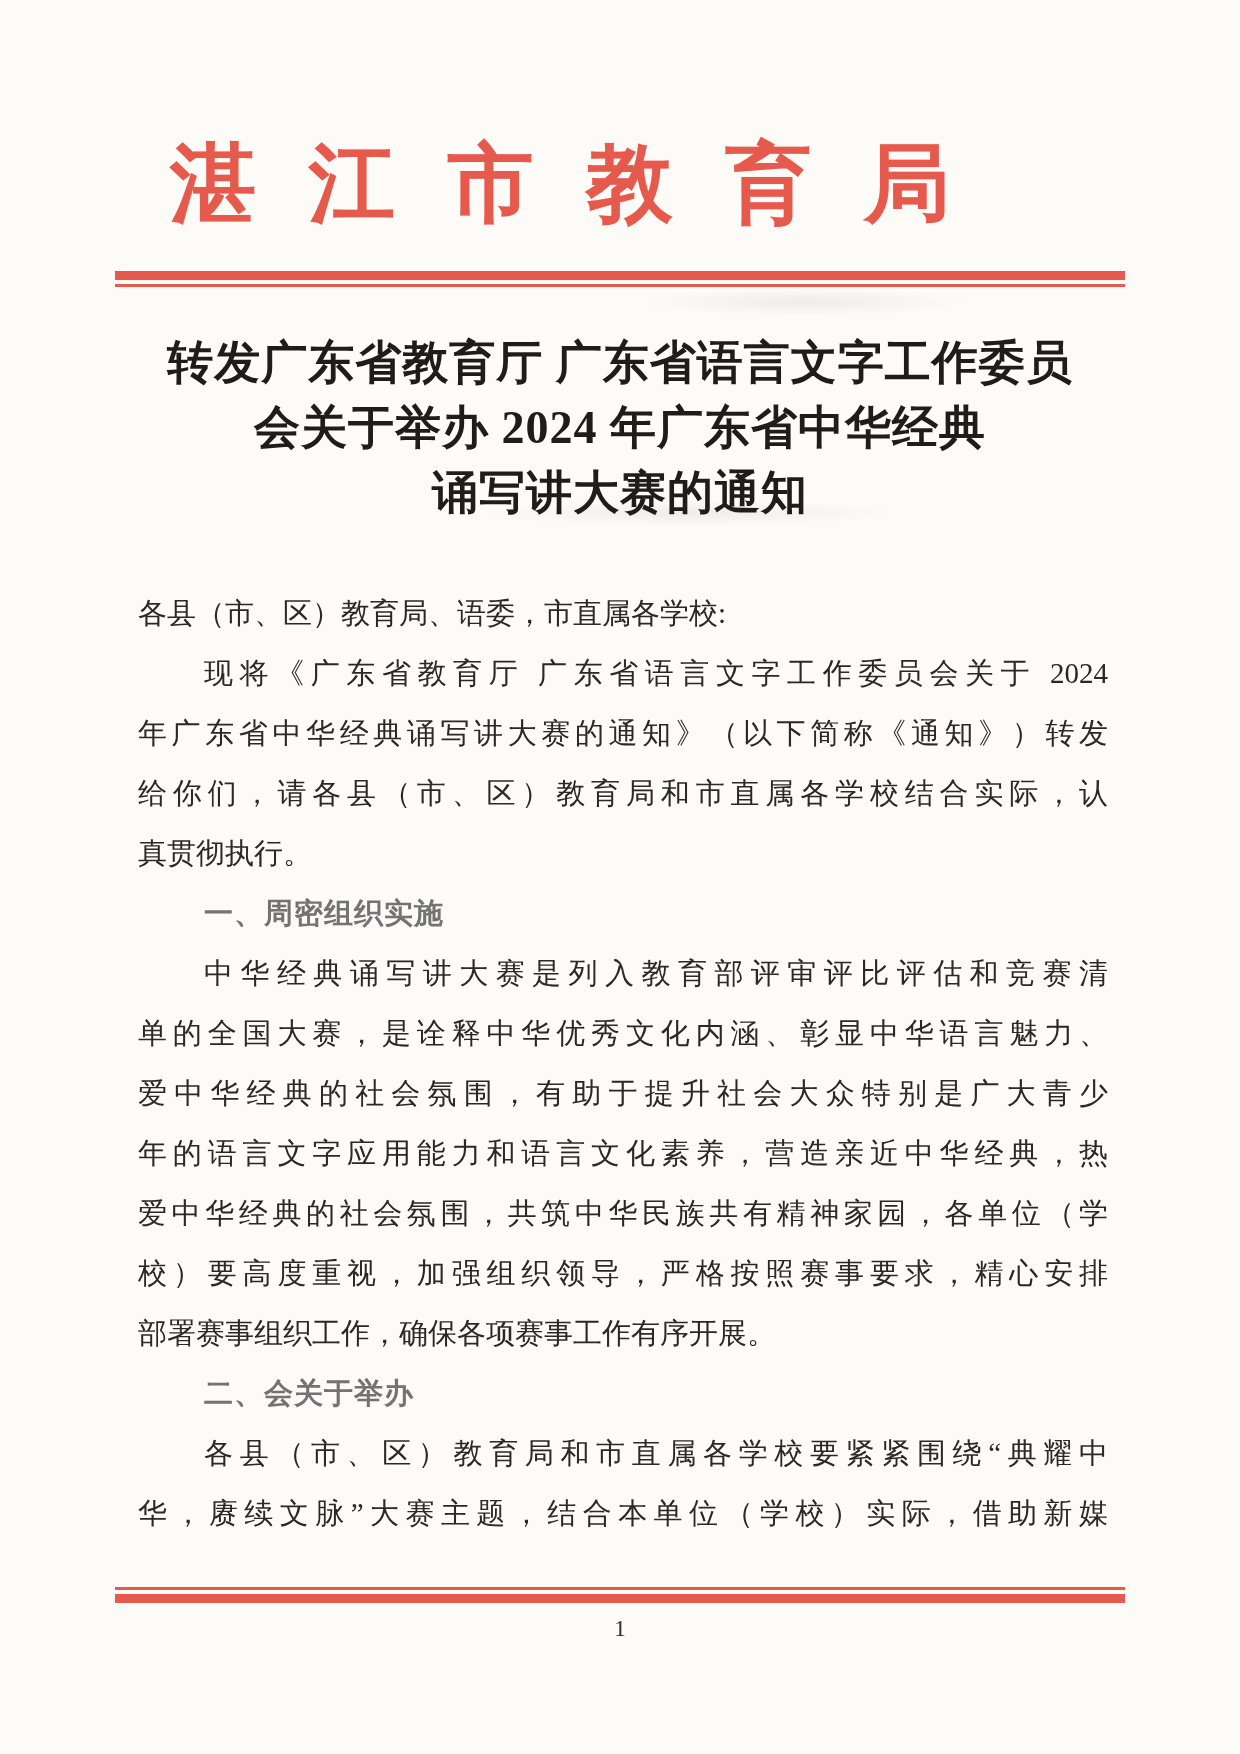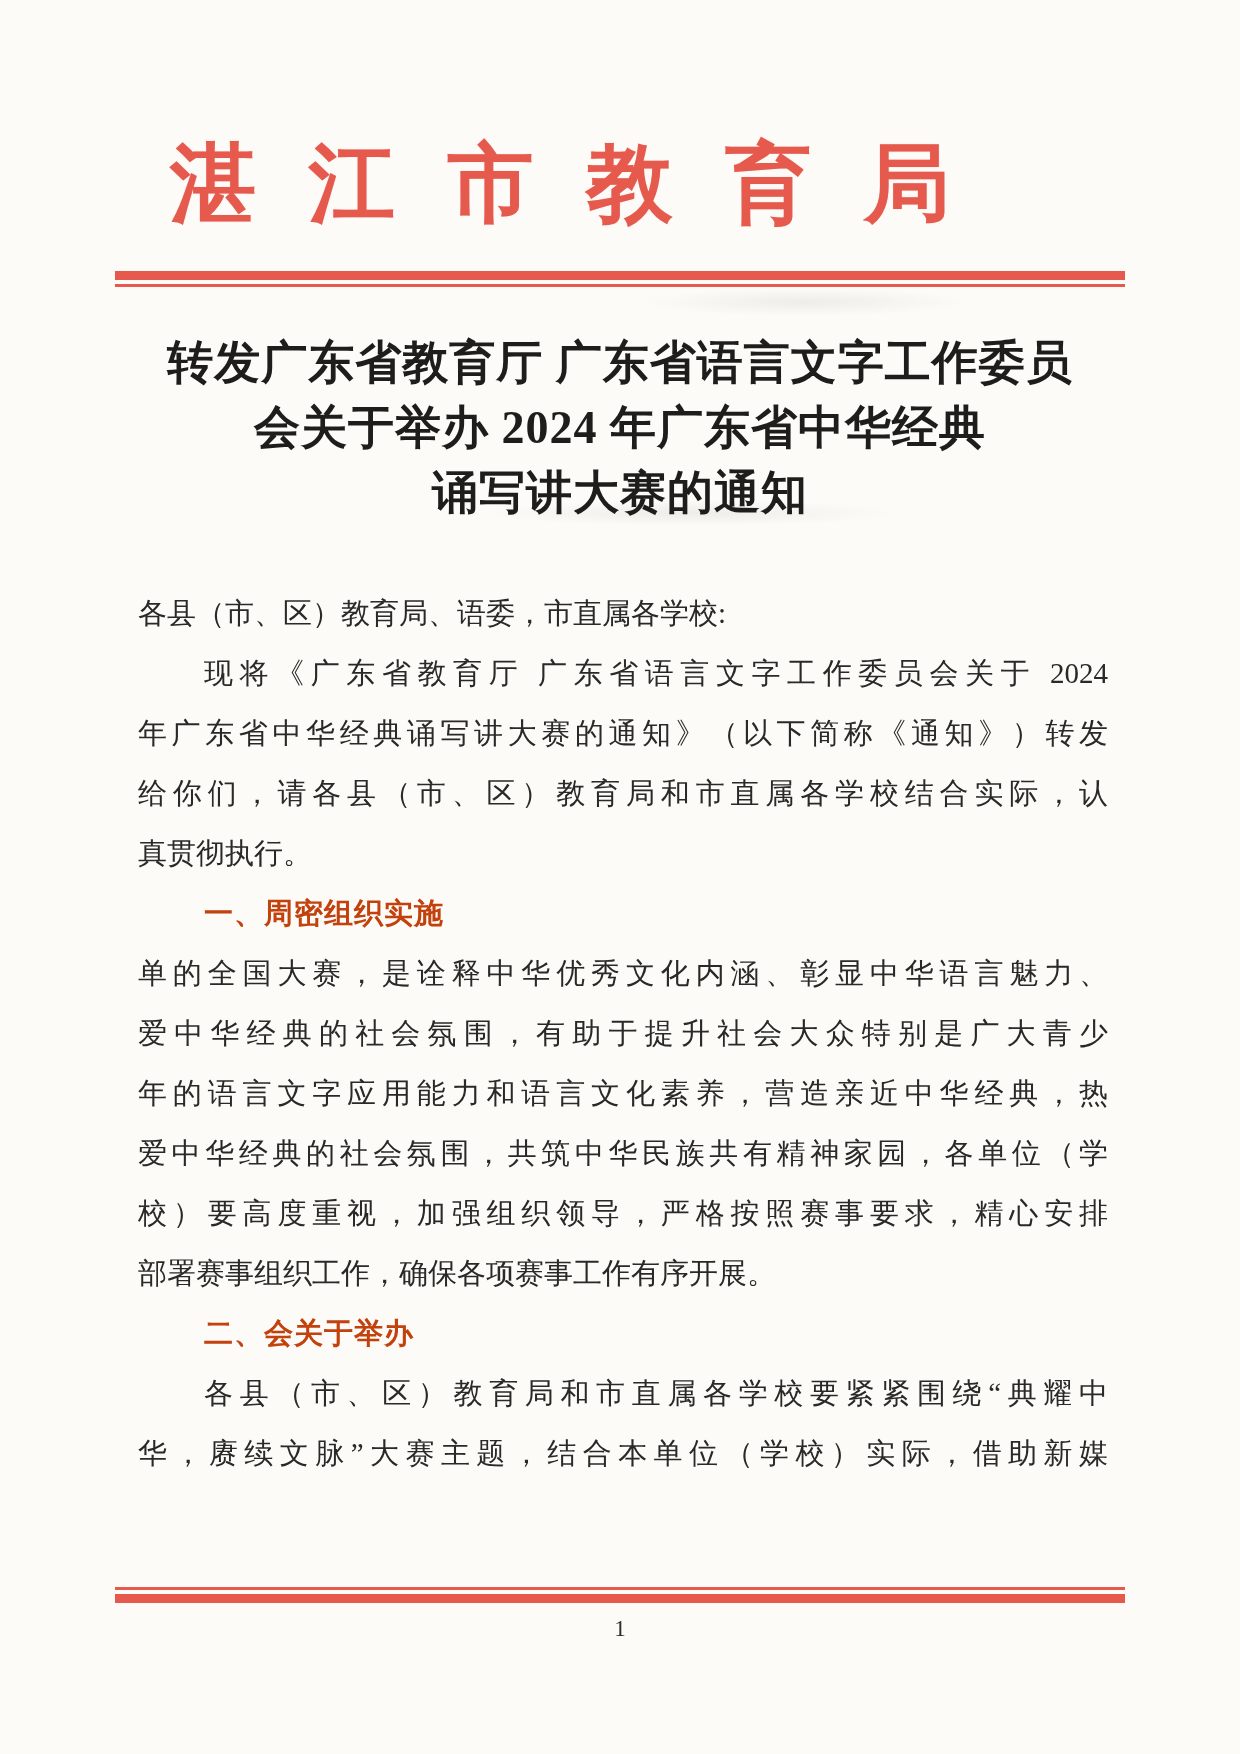--- a/index.html
+++ b/index.html
@@ -73,21 +73,21 @@
     text-align: justify;
     text-align-last: left;
     white-space: nowrap;
   }
   .line.fill { text-align-last: justify; white-space: normal; }
   .line.indent { text-indent: 66px; }
   .line.heading {
     font-family: "Liberation Sans", "DejaVu Sans", sans-serif;
     font-weight: 700;
     letter-spacing: 1px;
-    color: #c2410c;
+    color: #737373;
   }
 
   
   .page-number {
     position: absolute;
     top: 1616px;
     left: 0;
     width: 1240px;
     text-align: center;
     font-size: 23px;
@@ -129,20 +129,21 @@
     <div>诵写讲大赛的通知</div>
   </div>
 
   <div class="doc-body">
       <div class="line">各县（市、区）教育局、语委，市直属各学校:</div>
       <div class="line indent fill">现将《广东省教育厅 广东省语言文字工作委员会关于 2024</div>
       <div class="line fill">年广东省中华经典诵写讲大赛的通知》（以下简称《通知》）转发</div>
       <div class="line fill">给你们，请各县（市、区）教育局和市直属各学校结合实际，认</div>
       <div class="line">真贯彻执行。</div>
       <div class="line indent heading">一、周密组织实施</div>
+      <div class="line indent fill">中华经典诵写讲大赛是列入教育部评审评比评估和竞赛清</div>
       <div class="line fill">单的全国大赛，是诠释中华优秀文化内涵、彰显中华语言魅力、</div>
       <div class="line fill">爱中华经典的社会氛围，有助于提升社会大众特别是广大青少</div>
       <div class="line fill">年的语言文字应用能力和语言文化素养，营造亲近中华经典，热</div>
       <div class="line fill">爱中华经典的社会氛围，共筑中华民族共有精神家园，各单位（学</div>
       <div class="line fill">校）要高度重视，加强组织领导，严格按照赛事要求，精心安排</div>
       <div class="line">部署赛事组织工作，确保各项赛事工作有序开展。</div>
       <div class="line indent heading">二、会关于举办</div>
       <div class="line indent fill">各县（市、区）教育局和市直属各学校要紧紧围绕“典耀中</div>
       <div class="line fill">华，赓续文脉”大赛主题，结合本单位（学校）实际，借助新媒</div>
     </div>

